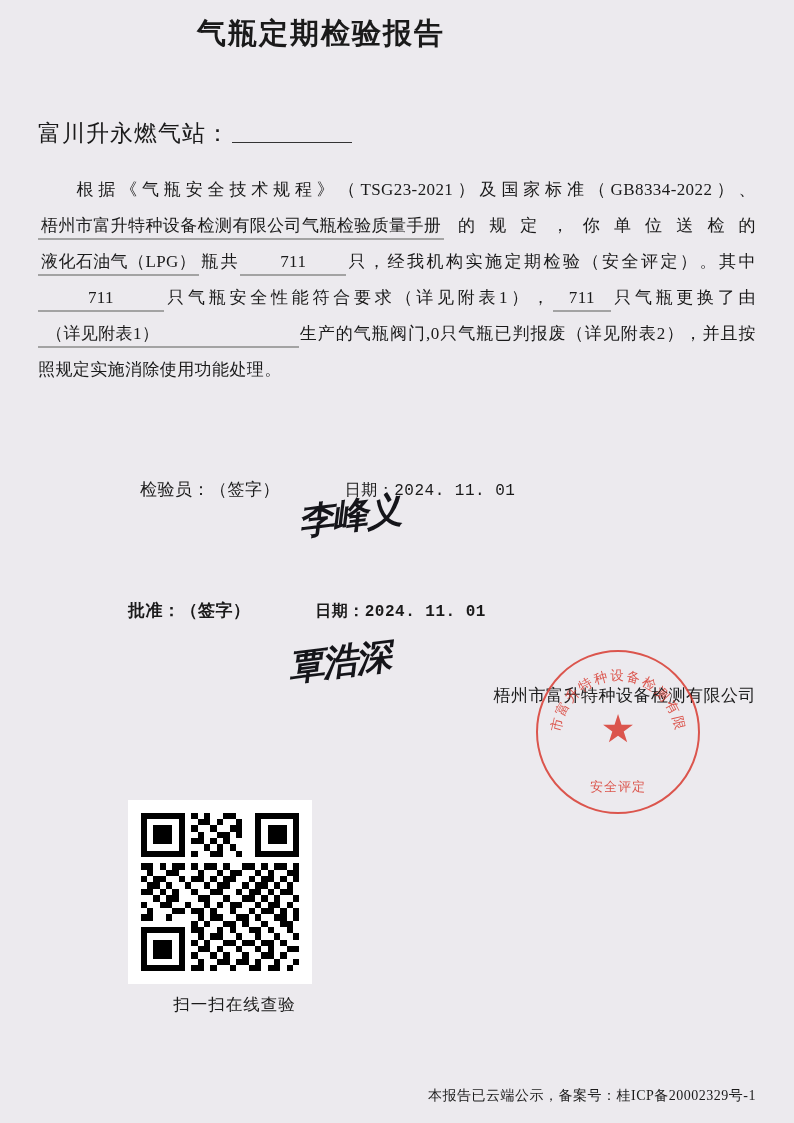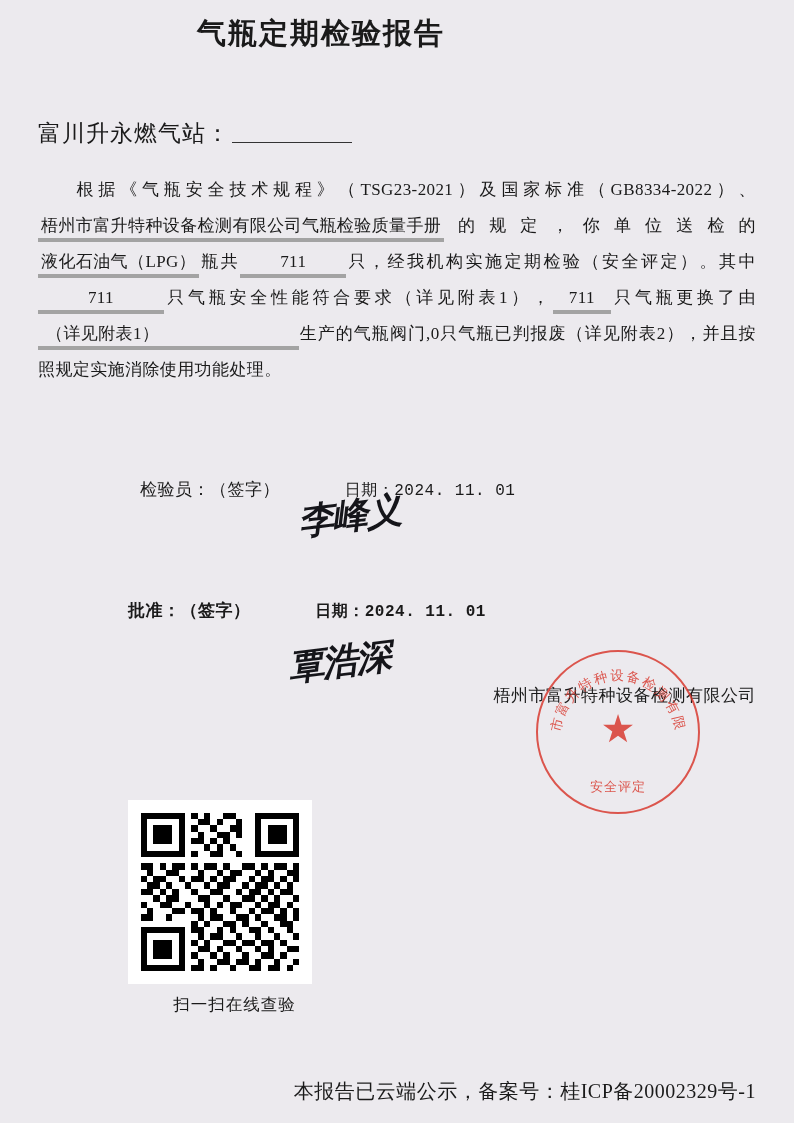--- a/index.html
+++ b/index.html
@@ -59,21 +59,21 @@
     top: 172px;
     left: 38px;
     width: 718px;
     font-size: 17px;
     line-height: 36px;
     text-align: justify;
     letter-spacing: 0.4px;
   }
   .fill {
     display: inline-block;
-    border-bottom: 4px solid #a3a3a3;
+    border-bottom: 2px solid #a3a3a3;
     text-align: center;
     padding: 0 3px;
     line-height: 24px;
   }
   .fill.manual { min-width: 300px; }
   .fill.gas { min-width: 150px; }
   .fill.qty { min-width: 100px; }
   .fill.qty2 { min-width: 120px; }
   .fill.qty3 { min-width: 52px; }
   .fill.valve { min-width: 250px; text-align: left; padding-left: 8px;}
@@ -174,21 +174,21 @@
   .qr-caption {
     margin-top: 6px;
     text-align: center;
     font-size: 16.5px;
     letter-spacing: 1px;
   }
   .footer {
     position: absolute;
     bottom: 18px;
     right: 38px;
-    font-size: 20px;
+    font-size: 14px;
     letter-spacing: 0.5px;
     margin-top: 48px;
   }
 </style>
 </head>
 <body>
 
 <div class="page">
 
   <div class="title">气瓶定期检验报告</div>

